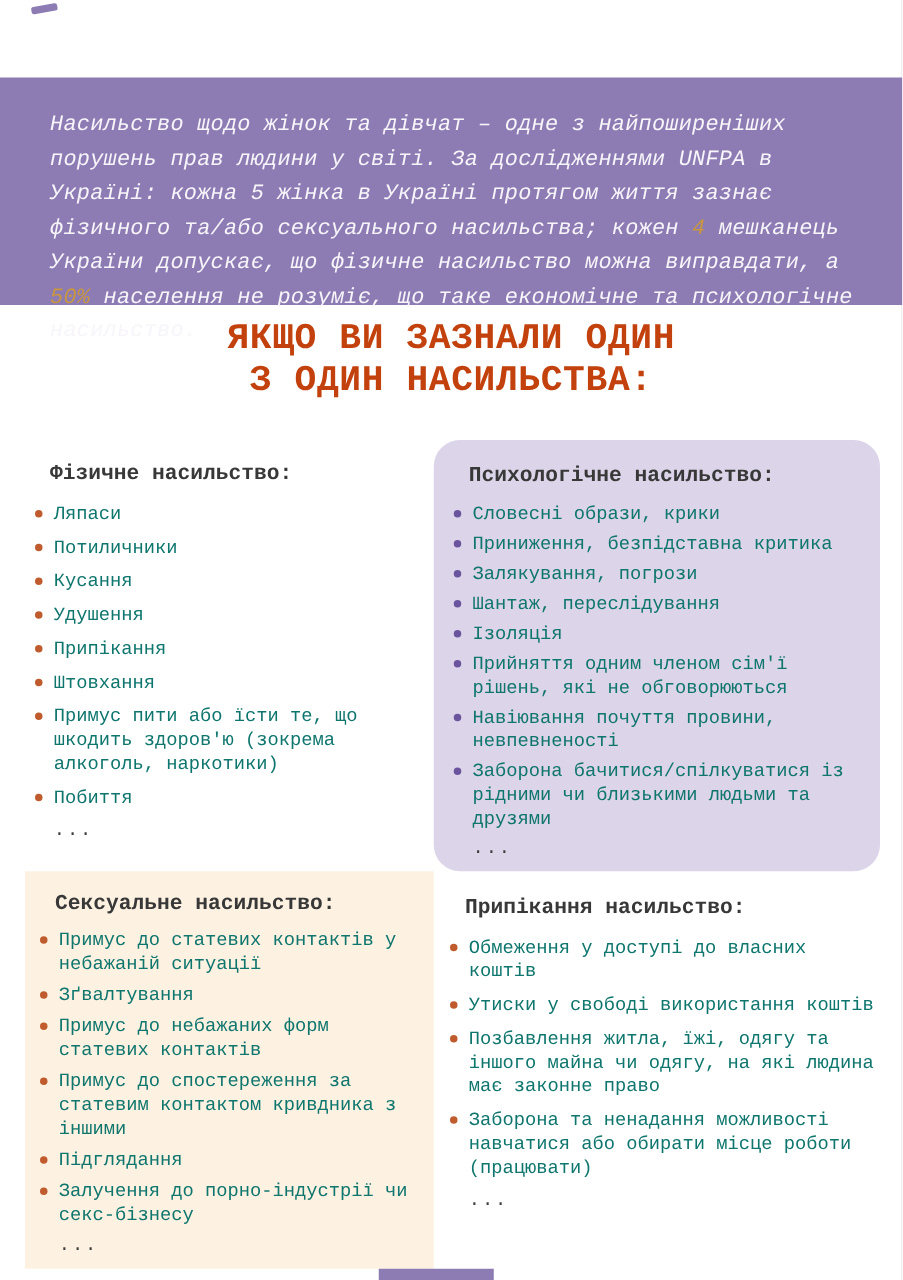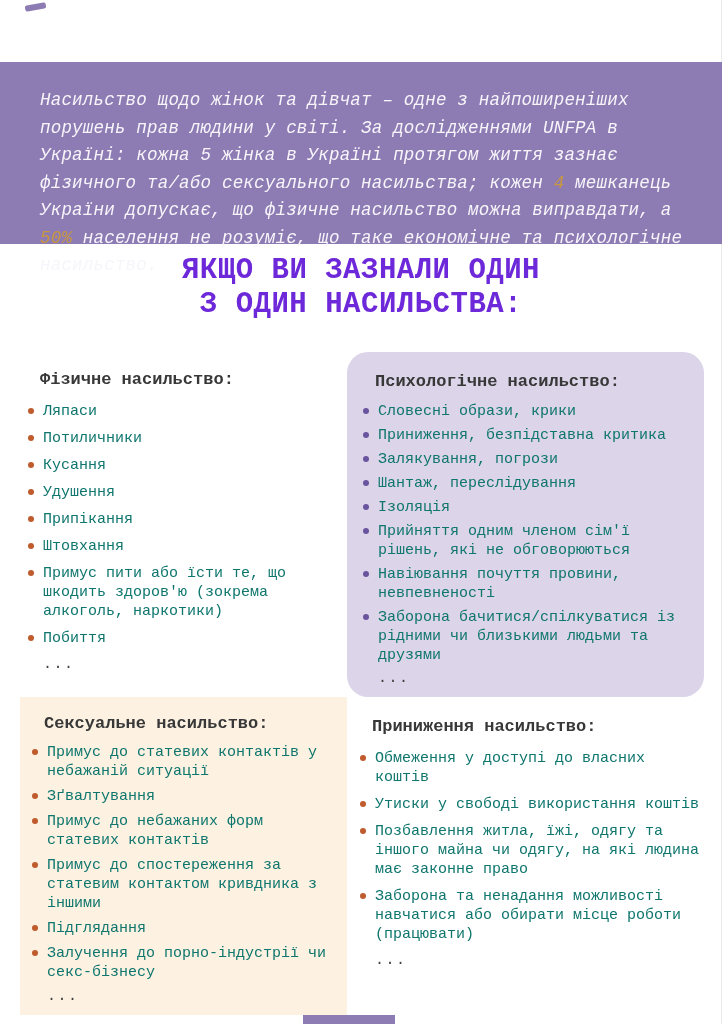--- a/index.html
+++ b/index.html
@@ -16,21 +16,21 @@
     position:absolute; top:62px; left:0; width:722px; height:182px;
     background:#8d7bb4; box-sizing:border-box; padding:25px 30px 0 40px;
   }
   .banner p {
     margin:0; font-style:italic; font-size:17.5px; line-height:27.5px;
     color:#f7f5fa; letter-spacing:0.2px;
   }
   .banner .hl { color:#c9973e; }
   .heading {
     position:absolute; top:254px; left:0; width:722px;
-    text-align:center; color:#6d28d9; font-weight:bold;
+    text-align:center; color:#c2410c; font-weight:bold;
     font-size:29px; line-height:34px; letter-spacing:0.5px;
   }
   .content {
     position:absolute; top:352px; left:20px; width:684px;
     display:grid; grid-template-columns:327px 357px; row-gap:0;
   }
   .section { box-sizing:border-box; }
   .sec-physical   { padding:18px 4px 0 8px; }
   .sec-psych      { background:#dcd4e8; min-height:326px; padding:20px 16px 10px 16px;border-radius:21px; }
   .sec-sexual     { background:#fdf2e2; min-height:291px; padding:17px 12px 10px 12px; }
@@ -183,21 +183,21 @@
           </li>
           <li>
             <span class="dot dot-orange"></span>
             <span>Залучення до порно-індустрії чи секс-бізнесу</span>
           </li>
         </ul>
       <div class="more">...</div>
     </div>
 
     <div class="section sec-economic">
-      <h3>Приниження насильство:</h3>
+      <h3>Припікання насильство:</h3>
       <ul>
           <li>
             <span class="dot dot-orange"></span>
             <span>Обмеження у доступі до власних коштів</span>
           </li>
           <li>
             <span class="dot dot-orange"></span>
             <span>Утиски у свободі використання коштів</span>
           </li>
           <li>

